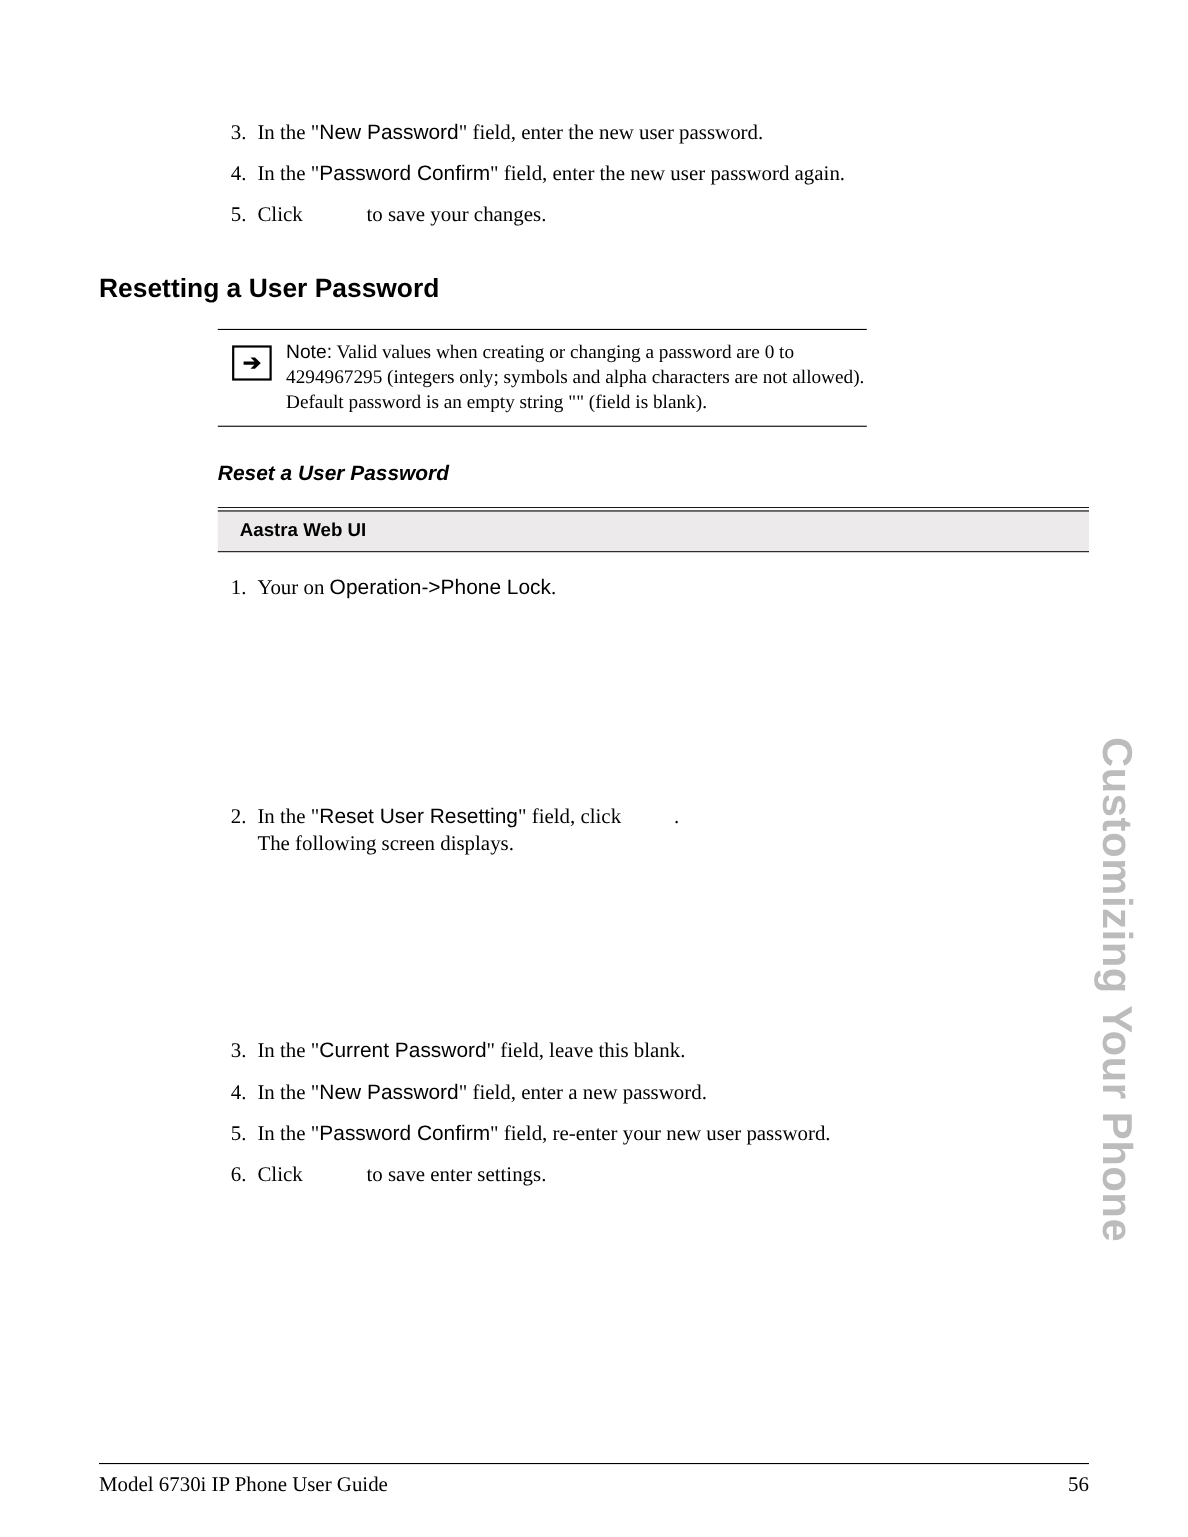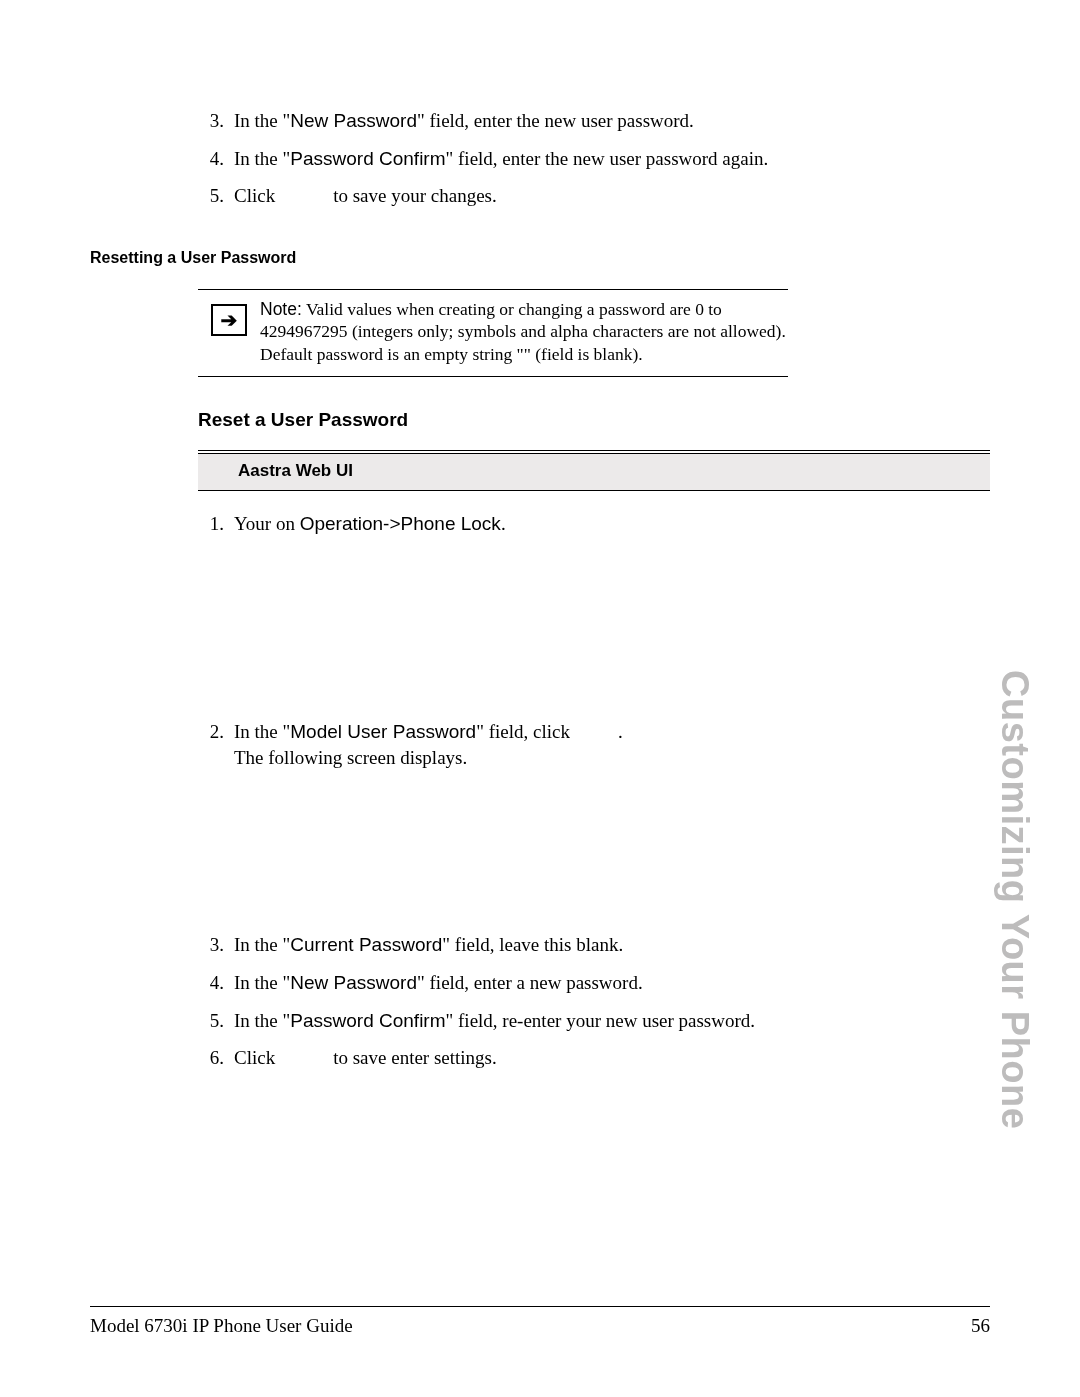--- a/index.html
+++ b/index.html
@@ -43,21 +43,21 @@
     flex: 1 1 auto;
   }
   .sans {
     font-family: Helvetica, Arial, sans-serif;
   }
   .gap-small { display:inline-block; width:58px; }
   .gap-med { display:inline-block; width:48px; }
   h2.section {
     font-family: Helvetica, Arial, sans-serif;
     font-weight: bold;
-    font-size: 16px;
+    font-size: 24px;
     margin: 38px 0 20px -108px;
   }
   p.body-para {
     margin: 0 0 18px 0;
   }
   .note-block {
     border-top: 1px solid #000;
     border-bottom: 1px solid #000;
     padding: 8px 0 10px 0;
     display: flex;
@@ -88,30 +88,31 @@
   }
   .note-text .label {
     font-family: Helvetica, Arial, sans-serif;
     font-weight: normal;
   }
   h3.subhead {
     font-family: Helvetica, Arial, sans-serif;
     font-weight: bold;
     font-size: 19px;
     margin: 0 0 14px 0;
+    font-style: italic;
   }
   .proc-bar {
     border-top: 4px double #000;
     border-bottom: 1px solid #000;
     padding: 0;
     margin: 18px 0 20px 0;
   }
   .proc-bar-inner {
     background: #eceaea;
-    padding: 7px 0 7px 40px;
+    padding: 7px 0 7px 20px;
     font-family: Helvetica, Arial, sans-serif;
     font-weight: bold;
     font-size: 17px;
     border-top: 2px solid #fff;
   }
   .proc-bar { border-top: 1px solid #000; position: relative; }
   .proc-bar::before{
     content:"";
     position:absolute; left:0; right:0; top:2px; height:1px; background:#000;
   }
@@ -125,21 +126,21 @@
     font-weight: bold;
     font-size: 38px;
     color: #bdbcbc;
     writing-mode: vertical-rl;
     letter-spacing: 0.5px;
   }
   .footer {
     position: absolute;
     left: 90px;
     right: 90px;
-    bottom: 60px;
+    bottom: 36px;
     border-top: 1px solid #000;
     padding-top: 8px;
     display: flex;
     justify-content: space-between;
     font-size: 19px;
   }
 </style>
 </head>
 <body>
 
@@ -194,21 +195,21 @@
         </span>
       </li>
     </ol>
 
     <div class="spacer-lg"></div>
 
     <ol class="steps">
       <li>
         <span class="num">2.</span>
         <span class="body">
-          <span>In the "</span><span class="sans">Model User Password</span><span>" field, click</span><span class="gap-med"></span>.<br>
+          <span>In the "</span><span class="sans">Reset User Resetting</span><span>" field, click</span><span class="gap-med"></span>.<br>
           <span>The following screen displays.</span>
         </span>
       </li>
     </ol>
 
     <div class="spacer-md"></div>
 
     <ol class="steps">
       <li>
         <span class="num">3.</span>

